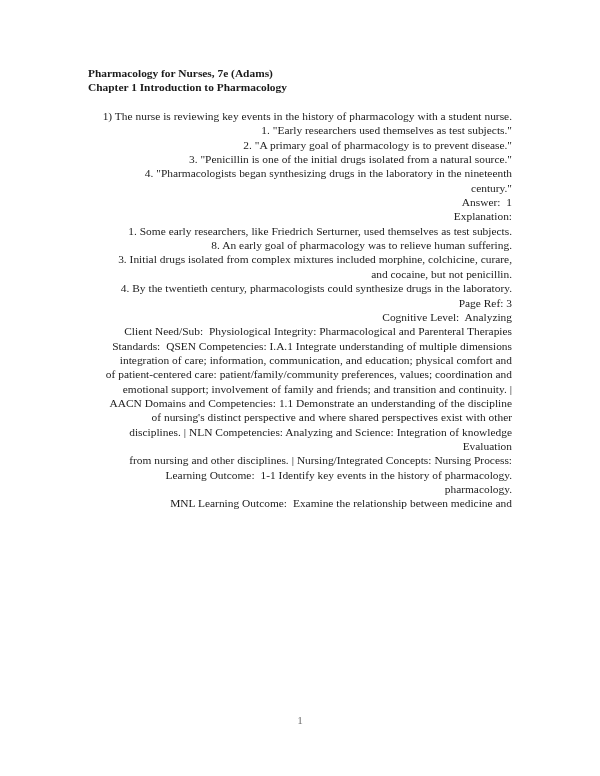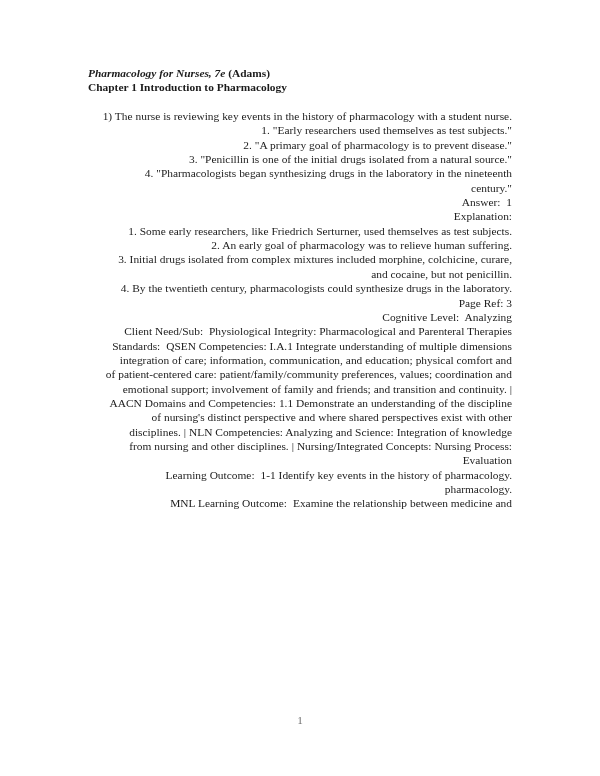--- a/index.html
+++ b/index.html
@@ -29,21 +29,20 @@
     white-space: pre-wrap;
     word-spacing: 0.1px;
     -webkit-font-smoothing: antialiased;
   }
   .title-line {
     font-weight: bold;
     font-size: 11.4px;
     line-height: 14.35px;
   }
   .title-italic {
-    font-style: italic;
   }
   .spacer {
     height: 14.35px;
   }
   .page-number {
     position: absolute;
     left: 0;
     top: 713px;
     width: 600px;
     text-align: center;
@@ -71,38 +70,38 @@
     <div class="doc-line">1. "Early researchers used themselves as test subjects."</div>
     <div class="doc-line">2. "A primary goal of pharmacology is to prevent disease."</div>
     <div class="doc-line">3. "Penicillin is one of the initial drugs isolated from a natural source."</div>
     <div class="doc-line">4. "Pharmacologists began synthesizing drugs in the laboratory in the nineteenth</div>
     <div class="doc-line">century."</div>
 
     <div class="doc-line">Answer:  1</div>
 
     <div class="doc-line">Explanation:</div>
     <div class="doc-line">1. Some early researchers, like Friedrich Serturner, used themselves as test subjects.</div>
-    <div class="doc-line">2. An early goal of pharmacology was to relieve human suffering.</div>
+    <div class="doc-line">8. An early goal of pharmacology was to relieve human suffering.</div>
     <div class="doc-line">3. Initial drugs isolated from complex mixtures included morphine, colchicine, curare,</div>
     <div class="doc-line">and cocaine, but not penicillin.</div>
     <div class="doc-line">4. By the twentieth century, pharmacologists could synthesize drugs in the laboratory.</div>
 
     <div class="doc-line">Page Ref: 3</div>
     <div class="doc-line">Cognitive Level:  Analyzing</div>
     <div class="doc-line">Client Need/Sub:  Physiological Integrity: Pharmacological and Parenteral Therapies</div>
 
     <div class="doc-line">Standards:  QSEN Competencies: I.A.1 Integrate understanding of multiple dimensions</div>
     <div class="doc-line">integration of care; information, communication, and education; physical comfort and</div>
     <div class="doc-line">of patient-centered care: patient/family/community preferences, values; coordination and</div>
     <div class="doc-line">emotional support; involvement of family and friends; and transition and continuity. |</div>
     <div class="doc-line">AACN Domains and Competencies: 1.1 Demonstrate an understanding of the discipline</div>
     <div class="doc-line">of nursing's distinct perspective and where shared perspectives exist with other</div>
     <div class="doc-line">disciplines. | NLN Competencies: Analyzing and Science: Integration of knowledge</div>
+    <div class="doc-line">Evaluation</div>
     <div class="doc-line">from nursing and other disciplines. | Nursing/Integrated Concepts: Nursing Process:</div>
-    <div class="doc-line">Evaluation</div>
 
     <div class="doc-line">Learning Outcome:  1-1 Identify key events in the history of pharmacology.</div>
     <div class="doc-line">pharmacology.</div>
     <div class="doc-line">MNL Learning Outcome:  Examine the relationship between medicine and</div>
 
   </div>
 
   <div class="page-number">1</div>
 
 </div>

